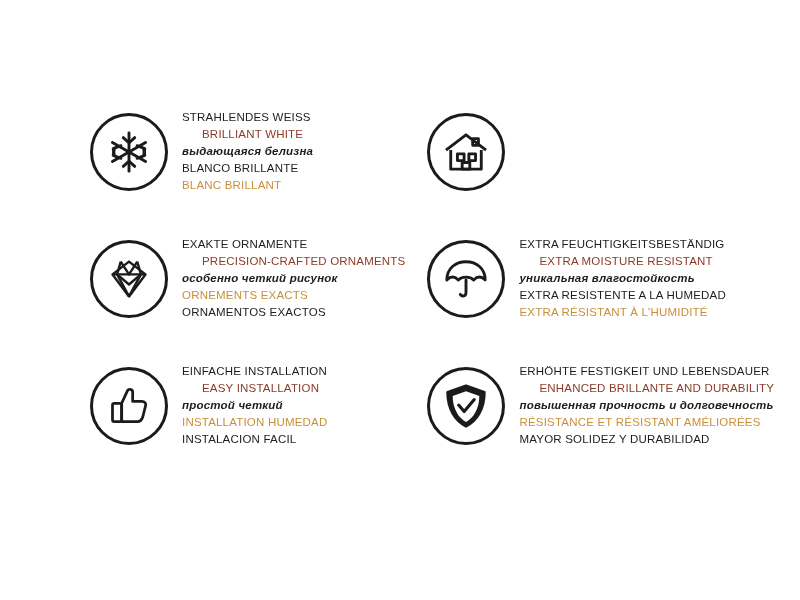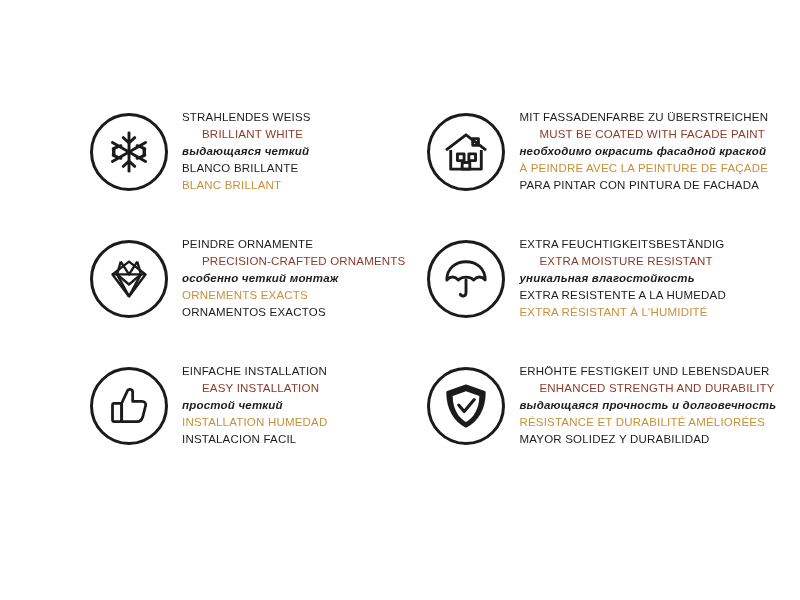--- a/index.html
+++ b/index.html
@@ -82,61 +82,54 @@
           <polyline points="18,39 24,33.5 30,39"></polyline>
           <polyline points="7.5,20.5 8.8,28 15.6,30.6"></polyline>
           <polyline points="40.5,27.5 39.2,20 32.4,17.4"></polyline>
           <polyline points="15.6,17.4 8.8,20 7.5,27.5"></polyline>
           <polyline points="32.4,30.6 39.2,28 40.5,20.5"></polyline>
         </svg>
       </div>
       <div class="lines">
         <div class="line l-de">STRAHLENDES WEISS</div>
         <div class="line l-en">BRILLIANT WHITE</div>
-        <div class="line l-ru">выдающаяся четкий</div>
+        <div class="line l-ru">выдающаяся белизна</div>
         <div class="line l-es">BLANCO BRILLANTE</div>
         <div class="line l-fr">BLANC BRILLANT</div>
       </div>
     </div>
 
     <div class="feature">
       <div class="badge">
         <svg width="46" height="42" viewBox="0 0 48 44" fill="none" stroke="#1b1b1b" stroke-width="3" stroke-linejoin="round">
           <polyline points="3,20 24,4 45,20"></polyline>
           <polyline points="8,20 8,40 40,40 40,20"></polyline>
           <rect x="15" y="24" width="7" height="7"></rect>
           <rect x="27" y="24" width="7" height="7"></rect>
           <rect x="20" y="33" width="8" height="7"></rect>
           <rect x="31" y="8" width="6" height="7"></rect>
         </svg>
       </div>
-      <div class="lines">
-        <div class="line l-de">MIT FASSADENFARBE ZU ÜBERSTREICHEN</div>
-        <div class="line l-en">MUST BE COATED WITH FACADE PAINT</div>
-        <div class="line l-ru">необходимо окрасить фасадной краской</div>
-        <div class="line l-fr">À PEINDRE AVEC LA PEINTURE DE FAÇADE</div>
-        <div class="line l-es">PARA PINTAR CON PINTURA DE FACHADA</div>
-      </div>
     </div>
 
     <div class="feature">
       <div class="badge">
         <svg width="44" height="44" viewBox="0 0 48 48" fill="none" stroke="#1b1b1b" stroke-width="2.6" stroke-linejoin="round">
           <polygon points="24,5 42,19 24,43 6,19"></polygon>
           <polyline points="6,19 42,19"></polyline>
           <polyline points="15,5 11,19 24,43"></polyline>
           <polyline points="33,5 37,19 24,43"></polyline>
           <polyline points="15,5 24,19 33,5"></polyline>
           <polyline points="11,19 24,30 37,19"></polyline>
         </svg>
       </div>
       <div class="lines">
-        <div class="line l-de">PEINDRE ORNAMENTE</div>
+        <div class="line l-de">EXAKTE ORNAMENTE</div>
         <div class="line l-en">PRECISION-CRAFTED ORNAMENTS</div>
-        <div class="line l-ru">особенно четкий монтаж</div>
+        <div class="line l-ru">особенно четкий рисунок</div>
         <div class="line l-fr">ORNEMENTS EXACTS</div>
         <div class="line l-es">ORNAMENTOS EXACTOS</div>
       </div>
     </div>
 
     <div class="feature">
       <div class="badge">
         <svg width="46" height="46" viewBox="0 0 48 48" fill="none" stroke="#1b1b1b" stroke-width="3" stroke-linecap="round" stroke-linejoin="round">
           <path d="M4 25 C4 13 13 6 24 6 C35 6 44 13 44 25 C40 21 36 21 32 25 C28 21 20 21 16 25 C12 21 8 21 4 25 Z"></path>
           <path d="M24 25 L24 38 C24 42 20 43 18 40"></path>
@@ -170,21 +163,21 @@
     <div class="feature">
       <div class="badge">
         <svg width="44" height="46" viewBox="0 0 48 50" fill="none" stroke="#1b1b1b" stroke-width="3" stroke-linejoin="round" stroke-linecap="round">
           <path d="M24 3 L44 10 C44 28 36 41 24 47 C12 41 4 28 4 10 Z" fill="#1b1b1b"></path>
           <path d="M24 9 L38.5 14 C38.5 28 32 38 24 42.5 C16 38 9.5 28 9.5 14 Z" fill="#ffffff" stroke="none"></path>
           <polyline points="16,24 22,31 33,18" stroke="#1b1b1b" stroke-width="3.4"></polyline>
         </svg>
       </div>
       <div class="lines">
         <div class="line l-de">ERHÖHTE FESTIGKEIT UND LEBENSDAUER</div>
-        <div class="line l-en">ENHANCED STRENGTH AND DURABILITY</div>
-        <div class="line l-ru">выдающаяся прочность и долговечность</div>
-        <div class="line l-fr">RÉSISTANCE ET DURABILITÉ AMÉLIORÉES</div>
+        <div class="line l-en">ENHANCED BRILLANTE AND DURABILITY</div>
+        <div class="line l-ru">повышенная прочность и долговечность</div>
+        <div class="line l-fr">RÉSISTANCE ET RÉSISTANT AMÉLIORÉES</div>
         <div class="line l-es">MAYOR SOLIDEZ Y DURABILIDAD</div>
       </div>
     </div>
 
   </div>
 </div>
 
 </body></html>

